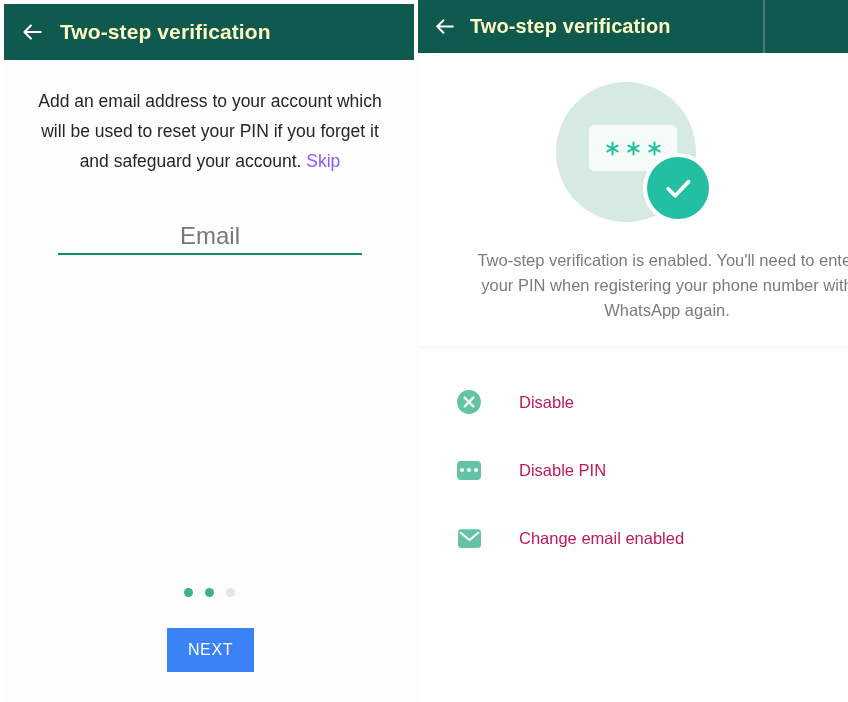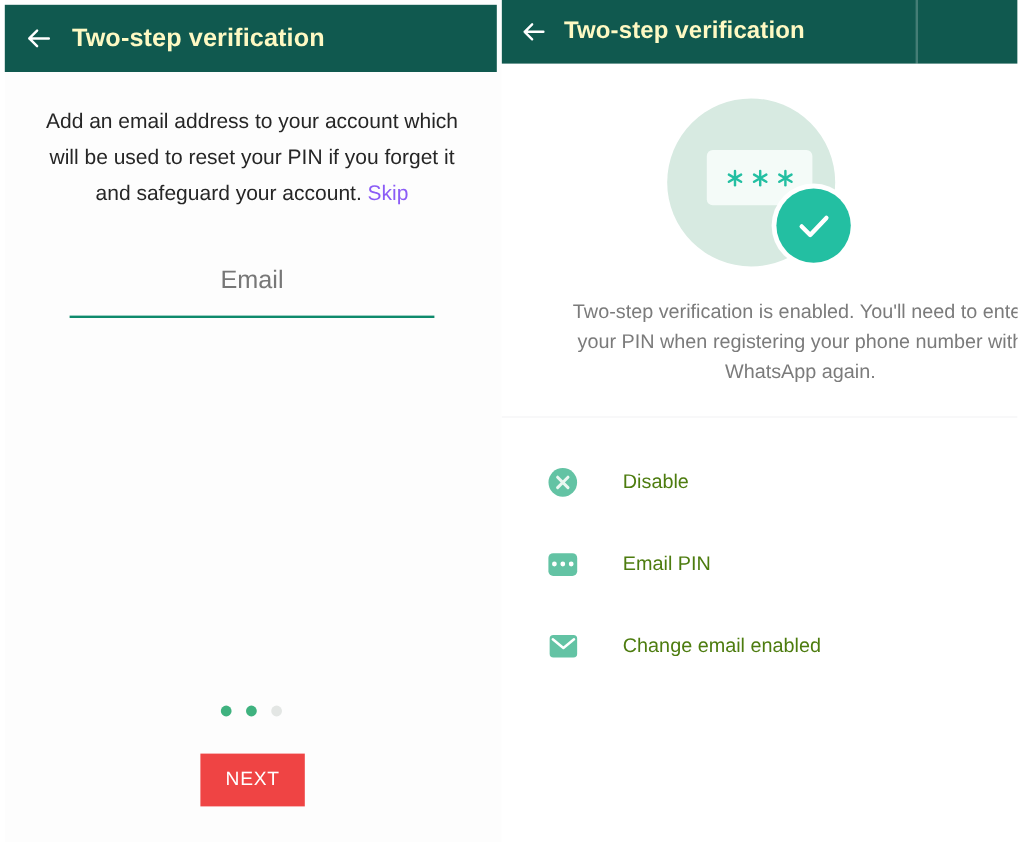--- a/index.html
+++ b/index.html
@@ -77,23 +77,23 @@
   }
 
   .email-field {
     position: absolute;
     left: 58px;
     top: 222px;
     width: 304px;
   }
   .email-placeholder {
     text-align: center;
-    font-size: 21px;
+    font-size: 24px;
     color: #777777;
-    padding-bottom: 17px;
+    padding-bottom: 3px;
   }
   .email-underline {
     height: 2px;
     background: #0e8a6c;
     width: 100%;
   }
 
   .dots {
     position: absolute;
     left: 0;
@@ -110,21 +110,21 @@
     background: #3fb27f;
   }
   .dot.inactive { background: #e3e6e4; }
 
   .next-btn {
     position: absolute;
     left: 167px;
     top: 628px;
     width: 87px;
     height: 44px;
-    background: #ef4444;
+    background: #3b82f6;
     color: #ffffff;
     font-size: 16px;
     letter-spacing: 0.6px;
     display: flex;
     align-items: center;
     justify-content: center;
     border: none;
     font-family: "Liberation Sans", sans-serif;
   }
 
@@ -237,21 +237,21 @@
     width: 26px;
     height: 26px;
     flex: none;
     display: flex;
     align-items: center;
     justify-content: center;
   }
   .action-label {
     margin-left: 37px;
     font-size: 16.5px;
-    color: #4d7c0f;
+    color: #be185d;
     text-align: center;
   }
   .pin-icon-box {
     width: 24px;
     height: 19px;
     border-radius: 4px;
     background: #63c3a4;
     display: flex;
     align-items: center;
     justify-content: center;
@@ -360,21 +360,21 @@
       </div>
 
       <div class="action-row">
         <div class="action-icon">
           <div class="pin-icon-box">
             <div class="pin-dot"></div>
               <div class="pin-dot"></div>
               <div class="pin-dot"></div>
           </div>
         </div>
-        <div class="action-label">Email PIN</div>
+        <div class="action-label">Disable PIN</div>
       </div>
 
       <div class="action-row">
         <div class="action-icon">
           <svg width="25" height="25" viewBox="0 0 24 20">
             <rect x="1" y="1" width="22" height="18" rx="3" fill="#63c3a4"></rect>
             <path d="M3.5 4.5 L12 11.5 L20.5 4.5" fill="none" stroke="#ffffff" stroke-width="2" stroke-linecap="round" stroke-linejoin="round"></path>
           </svg>
         </div>
         <div class="action-label">Change email enabled</div>

